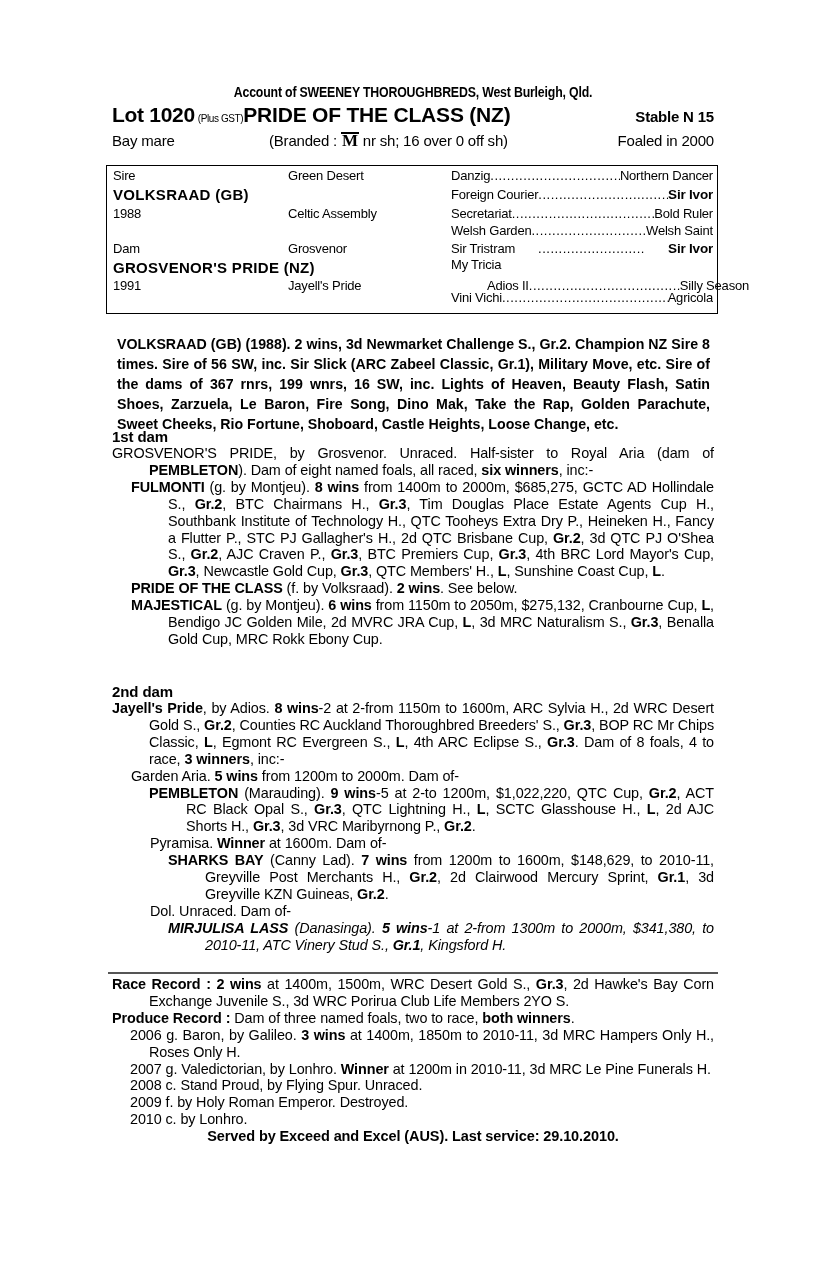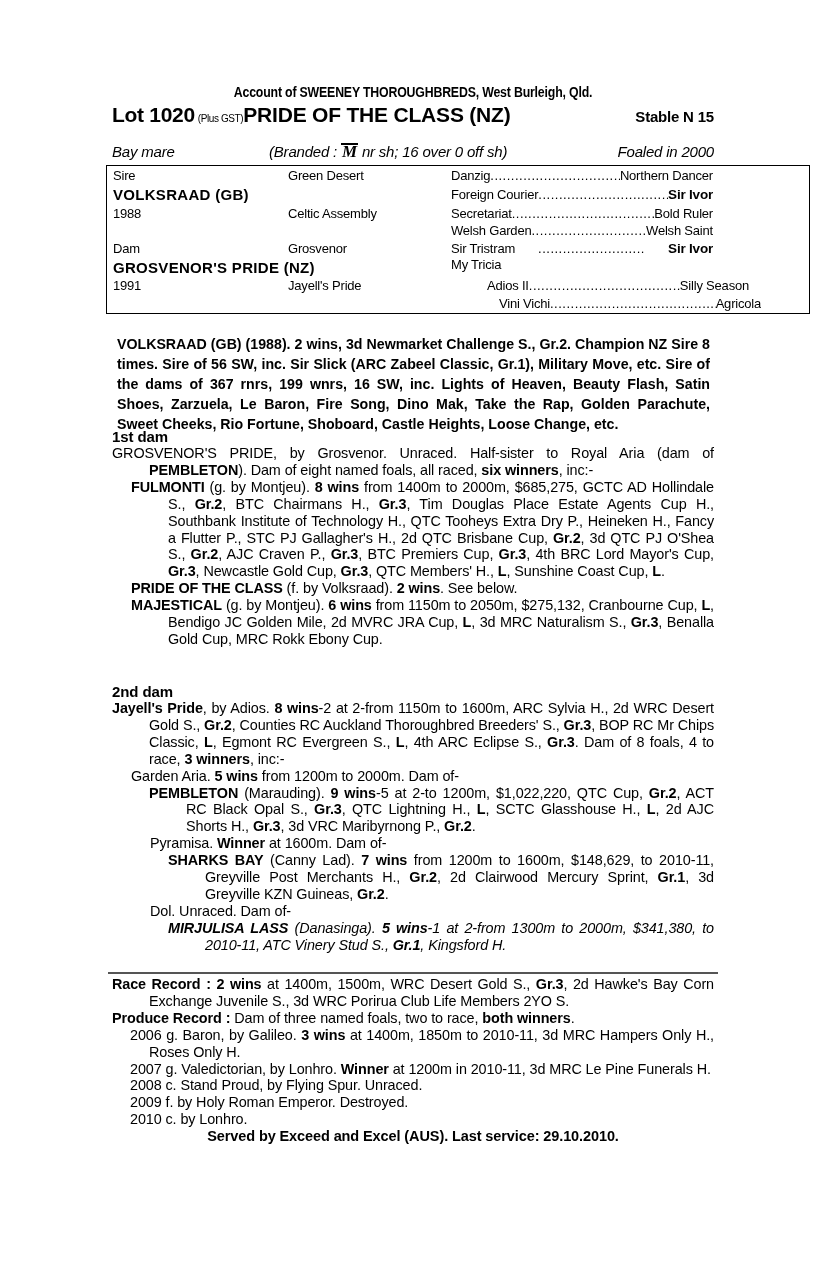--- a/index.html
+++ b/index.html
@@ -9,28 +9,28 @@
 
   .account { text-align: center; font-family: "Liberation Sans", sans-serif; font-weight: bold;
              font-size: 14px; letter-spacing: -0.2px; transform: scaleX(0.88); transform-origin: center;
              height: 20px; line-height: 20px; }
   .lotline { display: flex; align-items: baseline; height: 26px; line-height: 26px; white-space: nowrap; }
   .lotline .lot { font-weight: bold; font-size: 21px; letter-spacing: -0.3px; }
   .lotline .gst { font-size: 10px; letter-spacing: -0.4px; margin-left: 3px; }
   .lotline .name { font-weight: bold; font-size: 21px; letter-spacing: -0.2px; }
   .lotline .stable { font-weight: bold; font-size: 15px; margin-left: auto; letter-spacing: -0.2px; }
 
-  .infoline { display: flex; align-items: flex-end; height: 24px; line-height: 24px; font-size: 15px; white-space: nowrap; margin-top: 12px; font-style: italic; }
+  .infoline { display: flex; align-items: flex-end; height: 24px; line-height: 24px; font-size: 15px; white-space: nowrap; margin-top: 1px; }
   .infoline .sex { width: 157px; letter-spacing: -0.2px; }
   .infoline .brand { letter-spacing: -0.2px; }
   .infoline .brand-glyph { display: inline-block; font-family: "Liberation Serif", serif; font-weight: bold;
                            font-size: 17px; border-top: 2px solid #000; line-height: 14px; padding: 0 1px; }
   .infoline .foaled { margin-left: auto; letter-spacing: -0.2px; }
 
-  .pedigree { position: absolute; left: -6px; top: 83px; width: 704px; height: 149px;
+  .pedigree { position: absolute; left: -6px; top: 83px; width: 612px; height: 149px;
               border: 1.5px solid #000; box-sizing: border-box; font-size: 13px; }
   .ped-row { position: absolute; height: 18px; line-height: 18px; white-space: nowrap; letter-spacing: -0.2px; }
   .ped-row.big { font-weight: bold; font-size: 15px; letter-spacing: 0.3px; }
   .gg { position: absolute; left: 344px; width: 262px; height: 18px; line-height: 18px; display: flex;
         white-space: nowrap; overflow: hidden; letter-spacing: -0.2px; }
   .gg .l { flex: 0 0 auto; }
   .gg .dots { flex: 1 1 auto; overflow: hidden; }
   .gg .dots::after { content: "........................................................................................................"; letter-spacing: 0.5px; }
   .gg .r { flex: 0 0 auto; }
   .gg .r.b { font-weight: bold; font-size: 13.5px; }
@@ -109,21 +109,21 @@
     <div class="gg" style="top:90px;flex-direction:column;">
         <span class="l">My Tricia</span>
         <span class="dots"></span>
         <span class="r">Hermes</span>
       </div>
     <div class="gg" style="top:111px;margin-left:36px;">
         <span class="l">Adios II</span>
         <span class="dots"></span>
         <span class="r">Silly Season</span>
       </div>
-    <div class="gg" style="top:129px;margin-left:48px;">
+    <div class="gg" style="top:123px;">
         <span class="l">Vini Vichi</span>
         <span class="dots"></span>
         <span class="r">Agricola</span>
       </div>
   </div>
 
   <div class="sireblurb">VOLKSRAAD (GB) (1988). 2 wins, 3d Newmarket Challenge S., Gr.2. Champion NZ Sire 8 times. Sire of 56 SW, inc. Sir Slick (ARC Zabeel Classic, Gr.1), Military Move, etc. Sire of the dams of 367 rnrs, 199 wnrs, 16 SW, inc. Lights of Heaven, Beauty Flash, Satin Shoes, Zarzuela, Le Baron, Fire Song, Dino Mak, Take the Rap, Golden Parachute, Sweet Cheeks, Rio Fortune, Shoboard, Castle Heights, Loose Change, etc.</div>
 
   <div class="sec" style="top:346px;">
     <h3>1st dam</h3>

